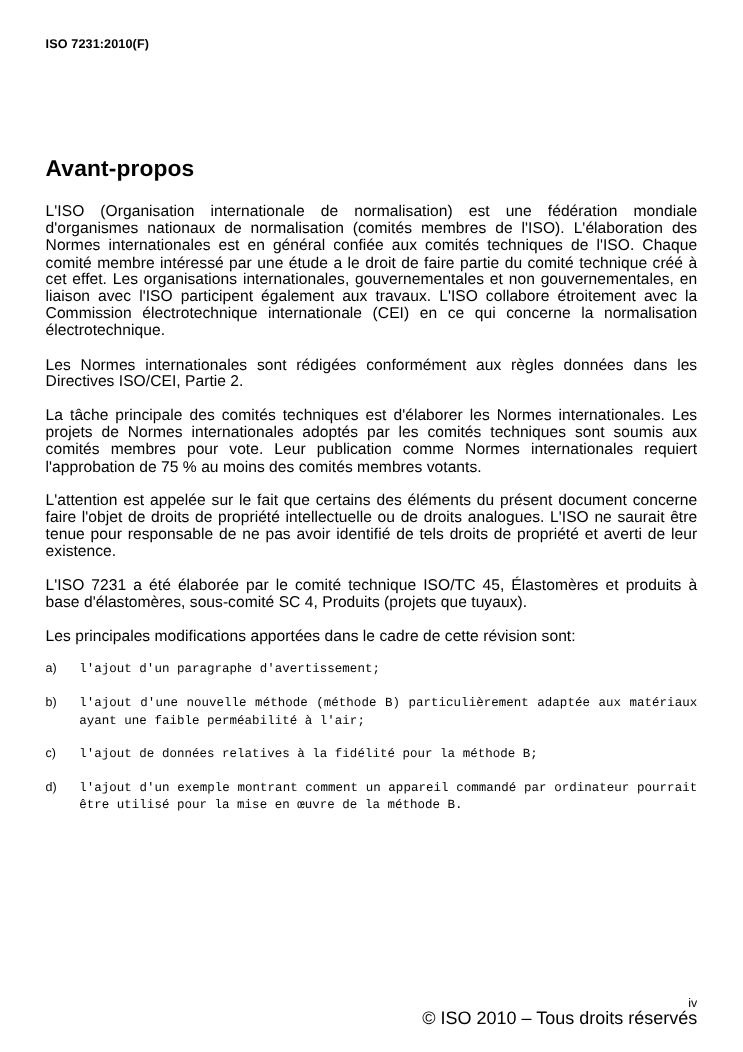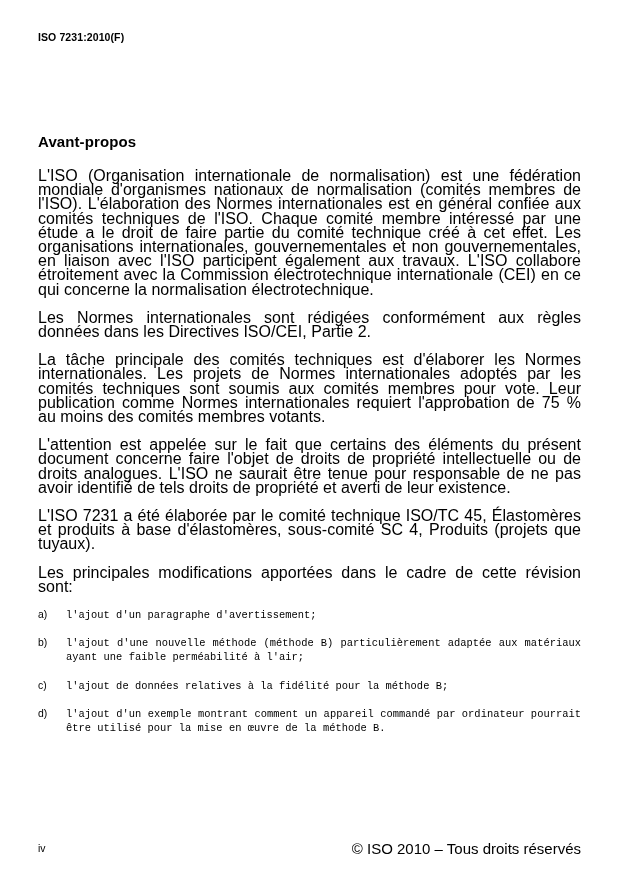--- a/index.html
+++ b/index.html
@@ -35,28 +35,28 @@
     line-height: 13px;
   }
   
   .content {
     position: absolute;
     left: 38px;
     top: 132px;
     width: 543px;
   }
   h1.section-title {
-    font-size: 15px;
+    font-size: 19px;
     font-weight: bold;
     margin: 0 0 18px 0;
     letter-spacing: 0.1px;
     line-height: 19px;
   }
   p.body-para {
-    font-size: 16px;
+    font-size: 13px;
     line-height: 14.2px;
     text-align: justify;
     margin: 0 0 14px 0;
     letter-spacing: 0.03px;
   }
   p.body-para:last-child { margin-bottom: 0; }
   .ital { }
 
   
   .list-block {
@@ -85,20 +85,21 @@
   .doc-footer {
     position: absolute;
     left: 38px;
     bottom: 22px;
     width: 543px;
     display: flex;
     justify-content: space-between;
     align-items: flex-end;
     font-size: 9.3px;
     line-height: 12px;
+    flex-direction: column;
   }
   .footer-page-number {
     font-size: 10.4px;
   }
   .footer-copyright {
     font-size: 15px;
   }
 </style>
 </head>
 <body>

